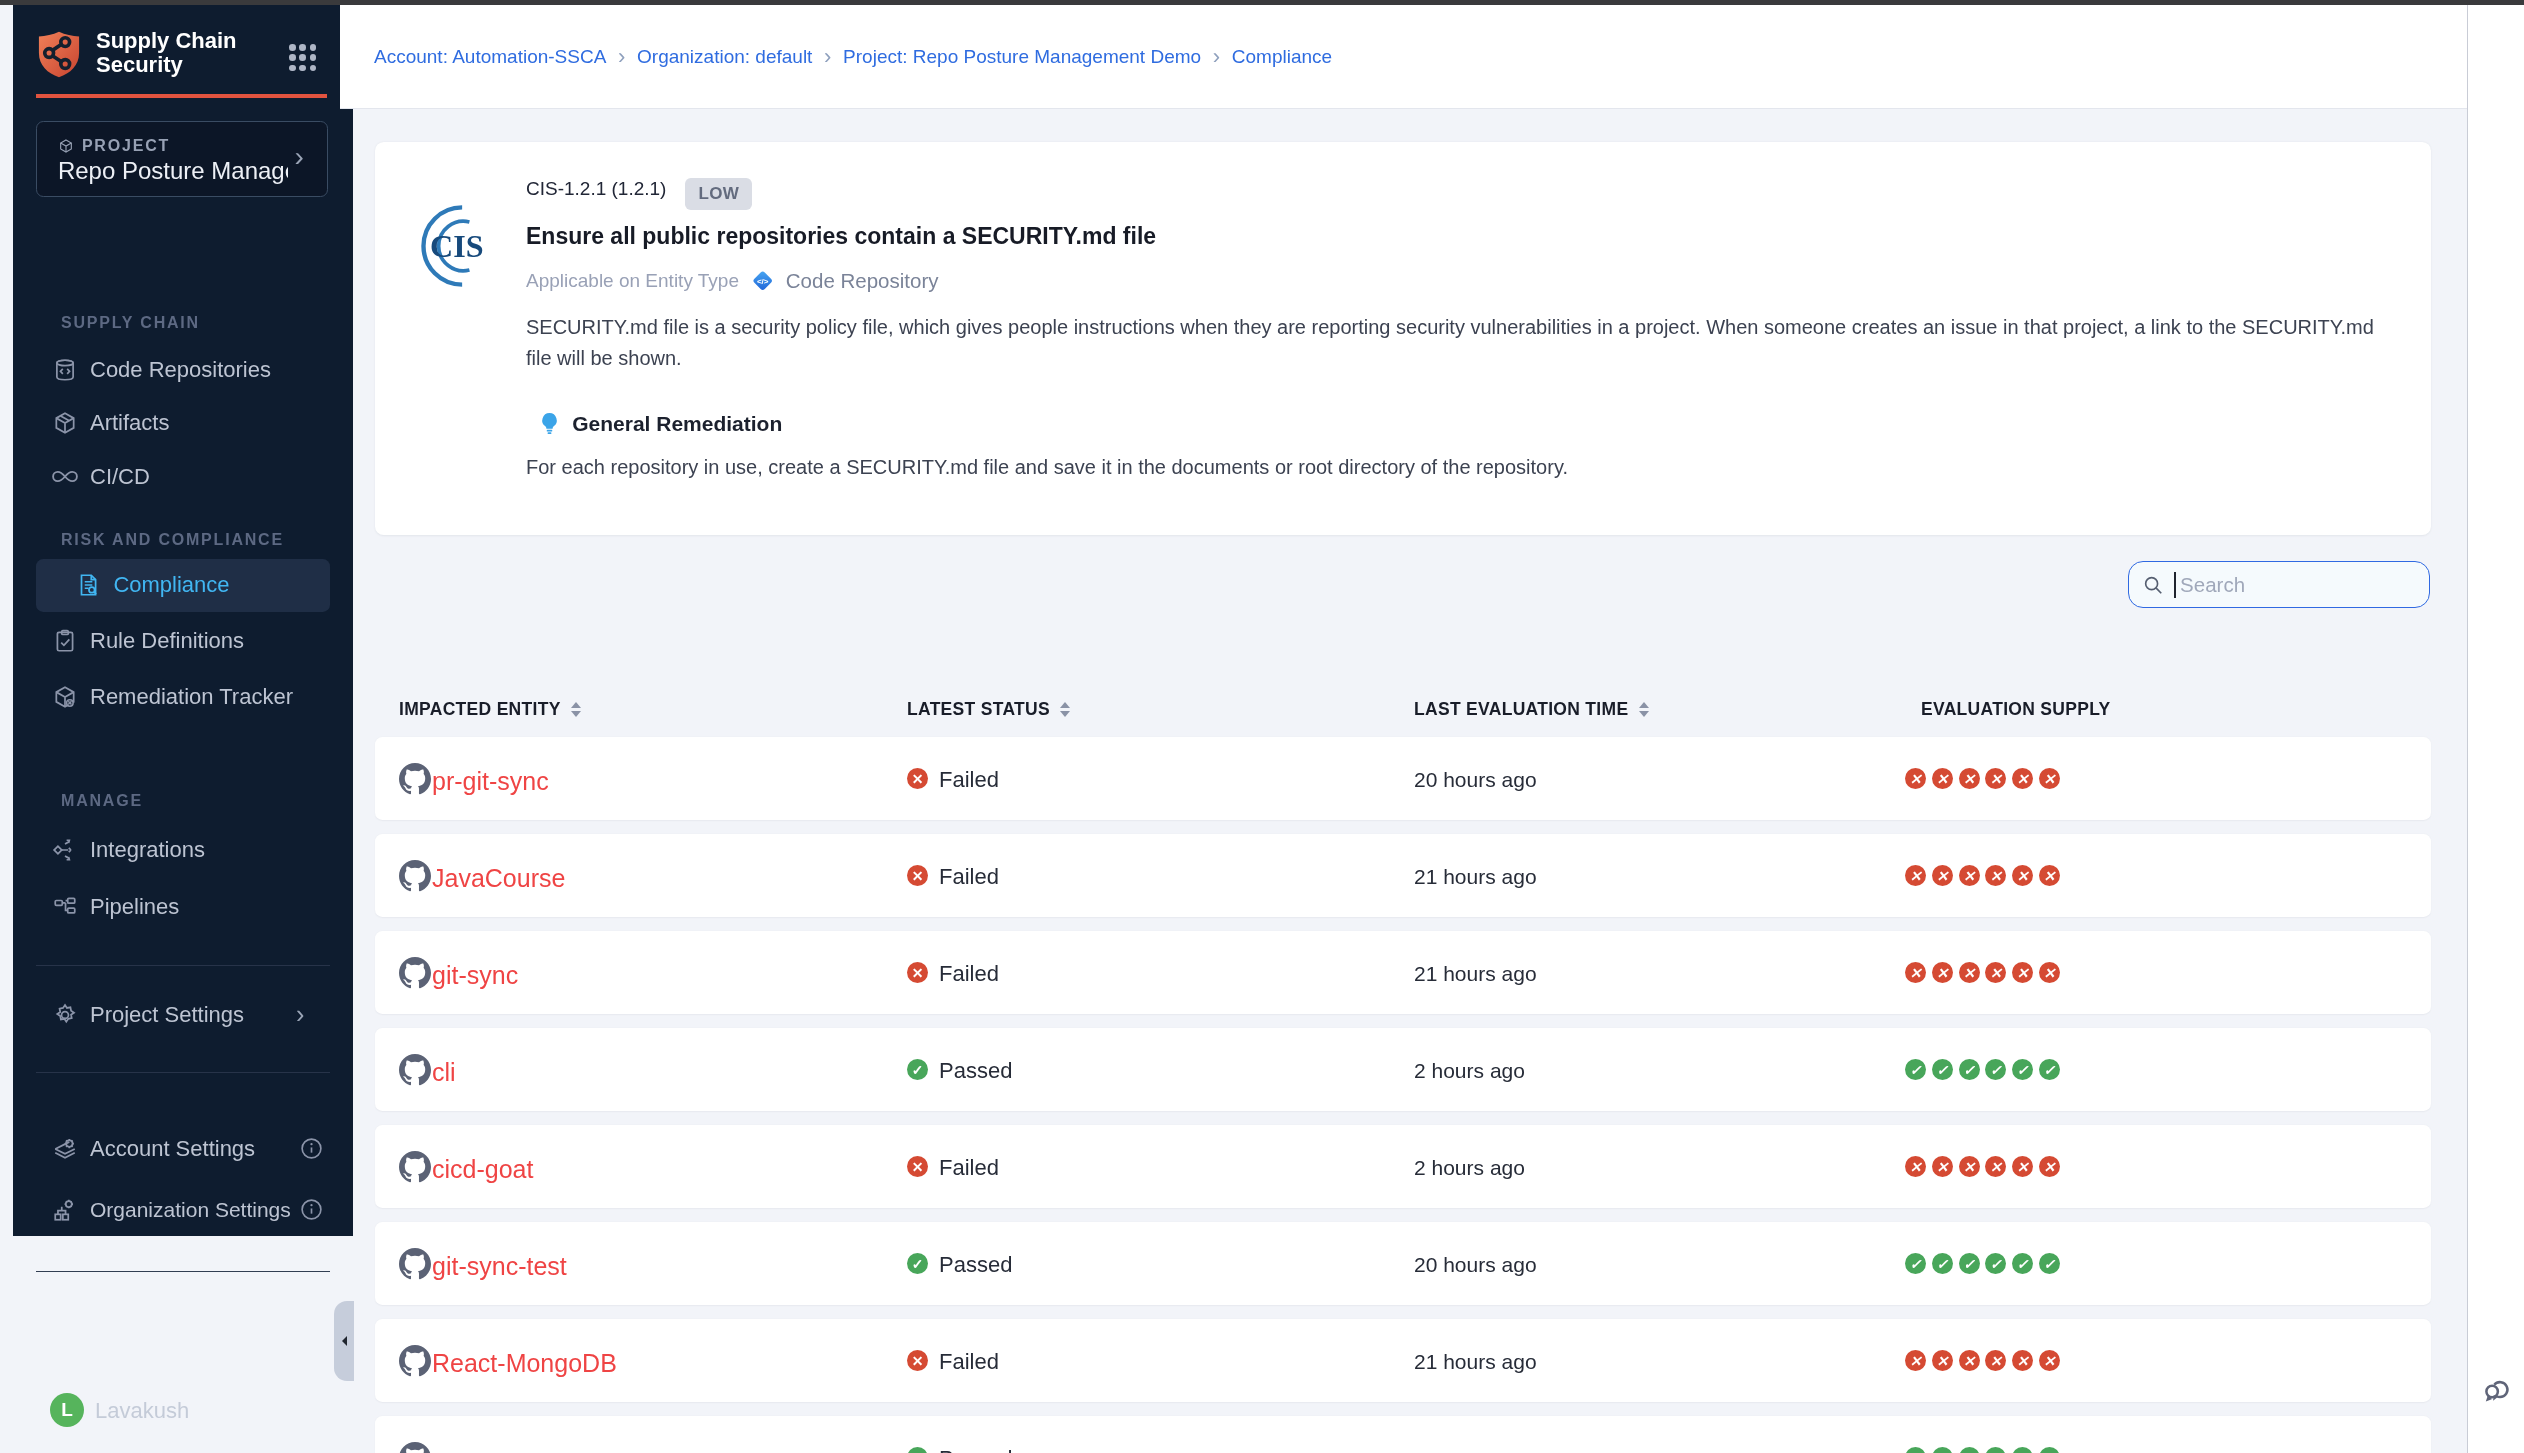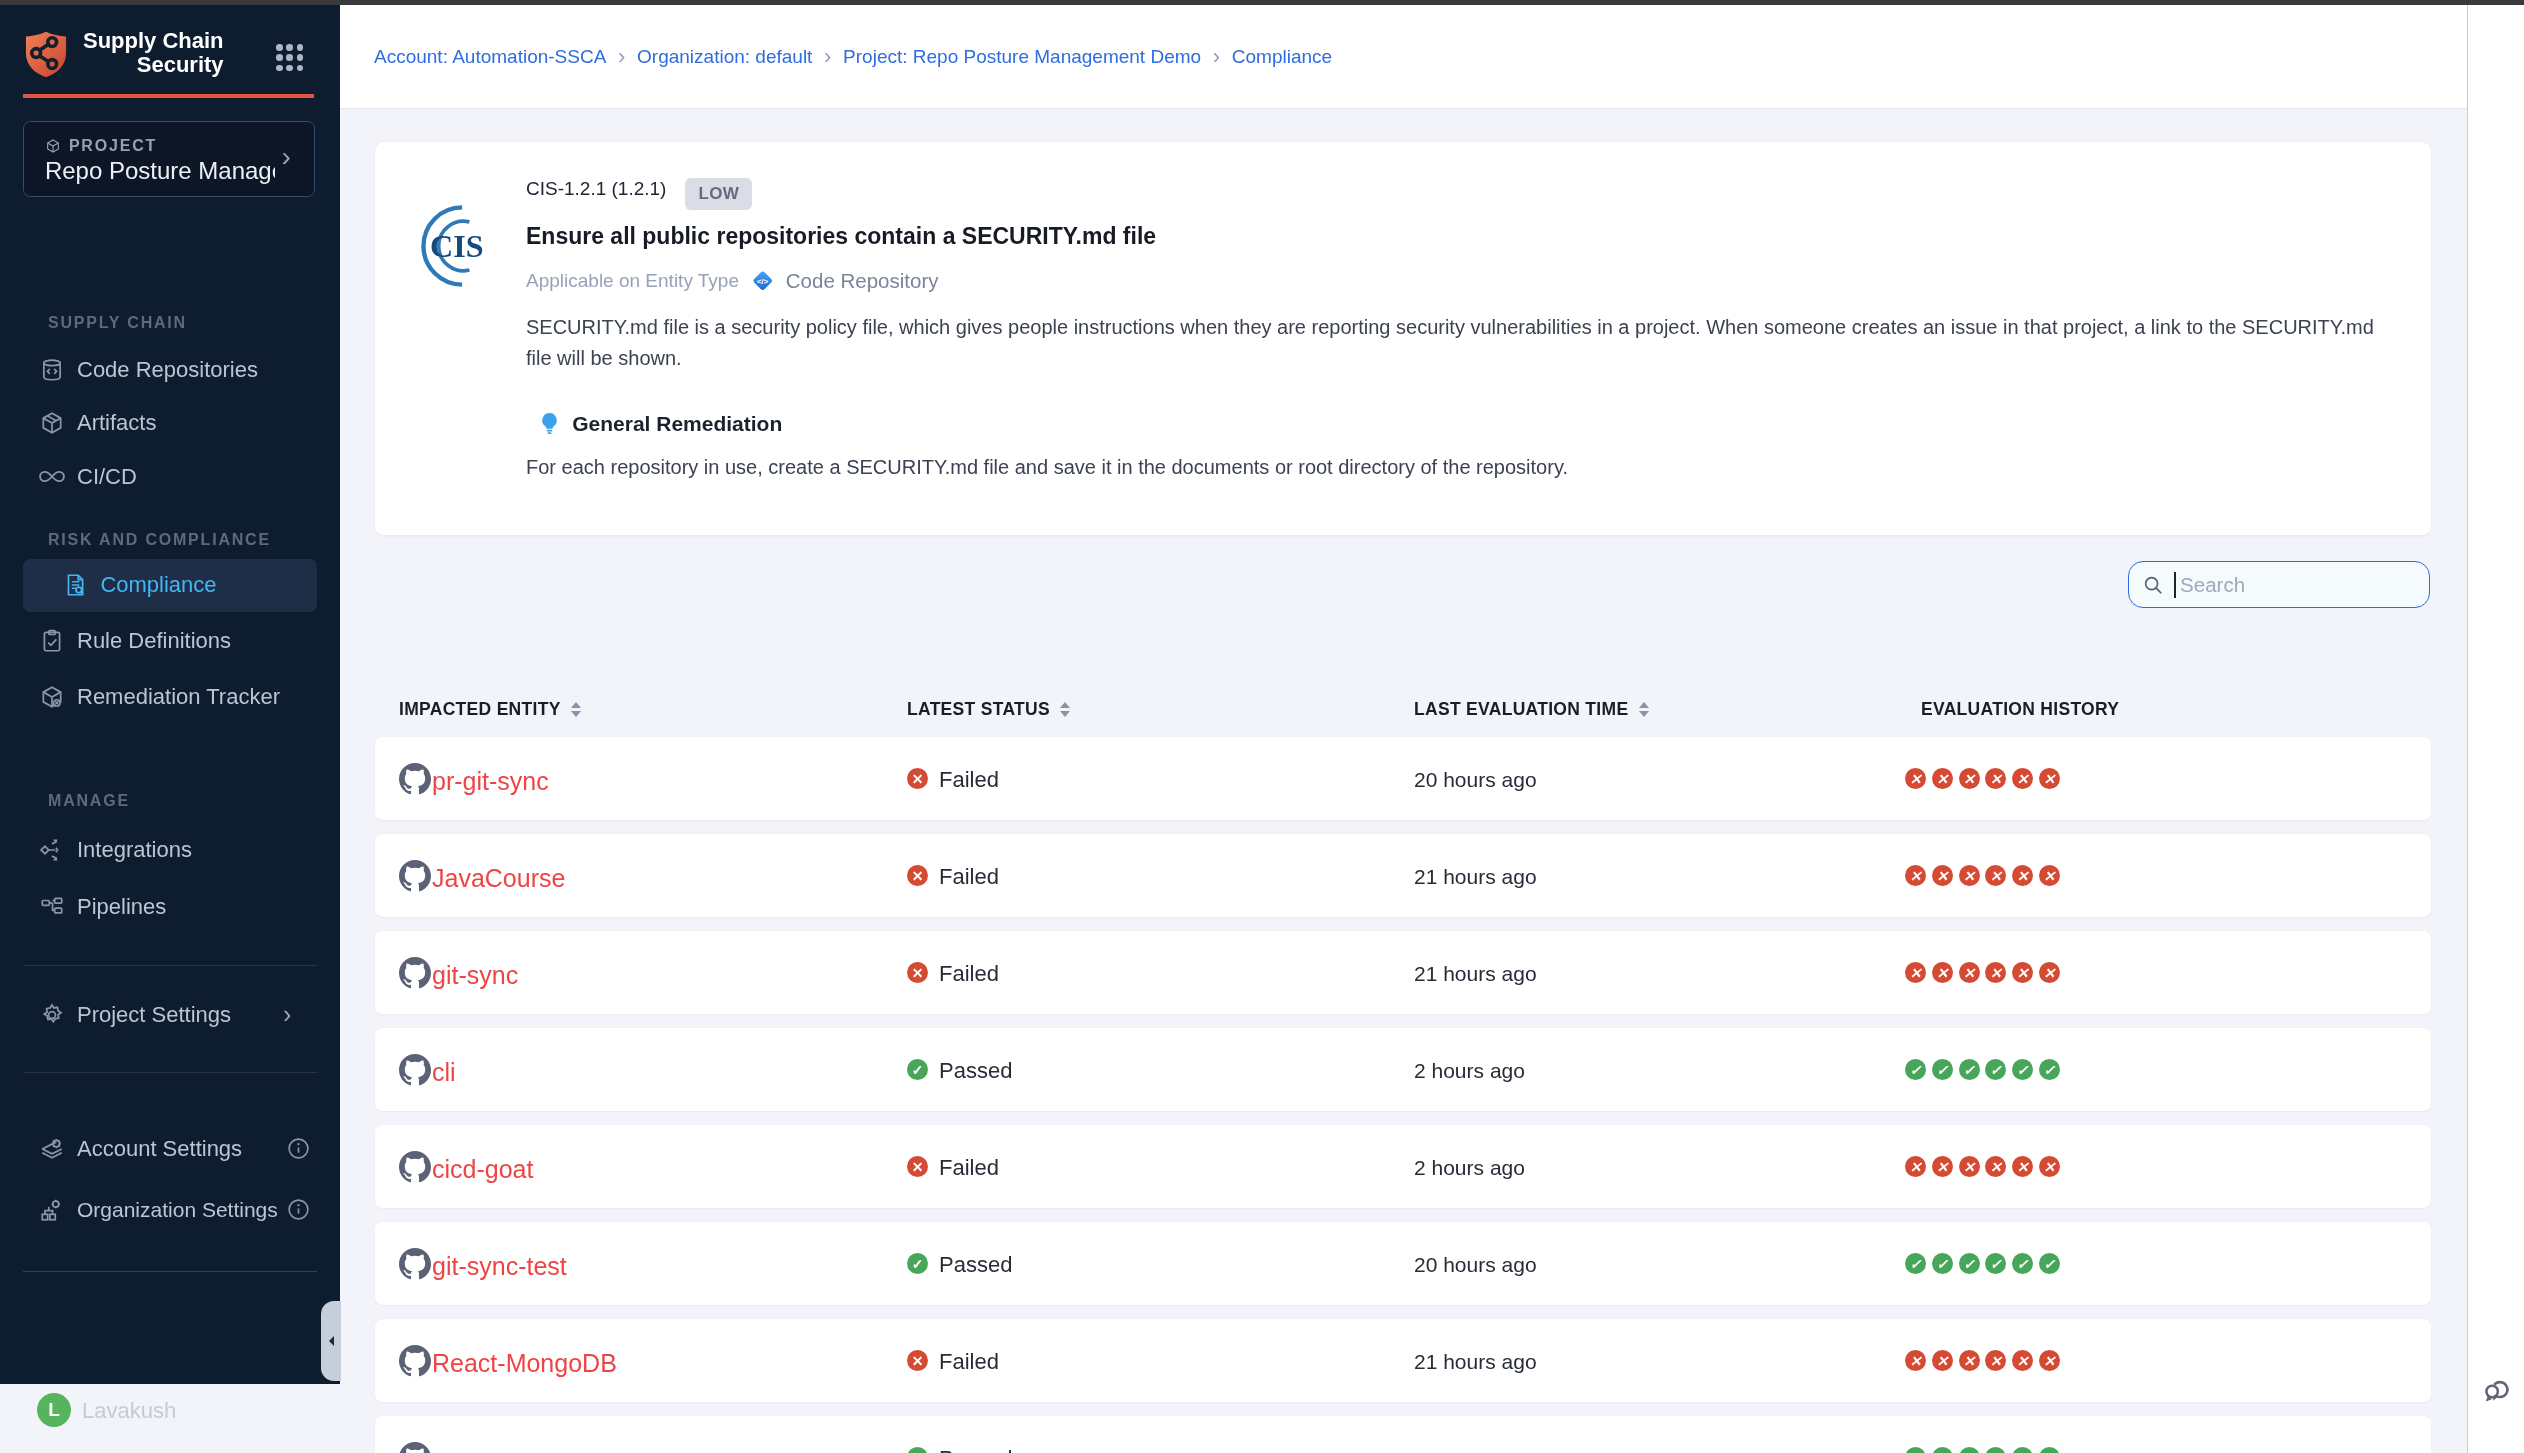--- a/index.html
+++ b/index.html
@@ -3,21 +3,21 @@
 <meta charset="utf-8">
 <style>
   * { margin:0; padding:0; box-sizing:border-box; }
   html,body { width:2525px; height:1454px; overflow:hidden; font-family:"Liberation Sans",sans-serif; background:#f2f4f9; }
   #app { position:absolute; inset:0; }
   .abs { position:absolute; }
 
   #topbar { left:0; top:0; width:2525px; height:5.1px; background:#3a3a3c; z-index:50; }
 
   
-  #sidebar { left:0; top:0; width:340px; height:1384px; background:#0e1c2f;text-align:right; }
+  #sidebar { left:13px; top:0; width:340px; height:1236px; background:#0e1c2f; }
   #brand-shield { left:23.4px; top:31px; }
   #brand-title { left:83px; top:29px; font-size:22px; font-weight:bold; color:#fff; line-height:24px; }
   #grid-icon { left:276px; top:44px; width:26px; height:26px; display:grid; grid-template-columns:repeat(3,1fr); gap:3.7px; }
   #grid-icon i { width:6.6px; height:6.6px; border-radius:50%; background:#aeb6c6; }
   #brand-line { left:23.4px; top:94px; width:291px; height:4.4px; background:#e1533f; }
 
   #project-card { left:23.4px; top:121px; width:292px; height:76px; border:0.7px solid #3a4c63; border-radius:7.3px; background:#0c1627; }
   #project-label-row { left:20.5px; top:15.3px; display:flex; align-items:center; gap:8px; }
   #project-label-row span { font-size:16px; letter-spacing:1.8px; color:#97a1b4; font-weight:bold; }
   #project-name { left:20.5px; top:35px; font-size:24px; color:#edf0f6; width:230px; white-space:nowrap; overflow:hidden; }
@@ -382,21 +382,21 @@
       </span>
   </div>
   <div class="th abs" style="left:1414px">
     <span>LAST EVALUATION TIME</span>
     <span class="sort">
         <i class="up"></i>
         <i class="dn"></i>
       </span>
   </div>
   <div class="th abs" style="left:1921px">
-    <span>EVALUATION HISTORY</span>
+    <span>EVALUATION SUPPLY</span>
   </div>
 
   <div id="rows" class="abs">
   <div class="row">
     <span class="gh">
       <svg width="32" height="32" viewBox="0 0 24 24">
             <path fill="#5b6275" d="M12 0C5.37 0 0 5.37 0 12c0 5.3 3.438 9.8 8.205 11.385.6.11.82-.26.82-.577 0-.285-.01-1.04-.015-2.04-3.338.724-4.042-1.61-4.042-1.61-.546-1.385-1.333-1.754-1.333-1.754-1.09-.745.082-.73.082-.73 1.205.085 1.84 1.237 1.84 1.237 1.07 1.834 2.807 1.304 3.492.997.108-.775.418-1.305.762-1.605-2.665-.3-5.466-1.332-5.466-5.93 0-1.31.468-2.38 1.235-3.22-.123-.303-.535-1.523.117-3.176 0 0 1.008-.322 3.3 1.23.957-.266 1.983-.399 3.003-.404 1.02.005 2.047.138 3.006.404 2.29-1.552 3.297-1.23 3.297-1.23.653 1.653.24 2.873.118 3.176.77.84 1.233 1.91 1.233 3.22 0 4.61-2.804 5.625-5.476 5.92.43.37.814 1.102.814 2.222 0 1.606-.015 2.898-.015 3.293 0 .32.216.694.825.576C20.565 21.795 24 17.295 24 12c0-6.63-5.37-12-12-12z"></path>
           </svg>
     </span>
     <span class="rname">pr-git-sync</span>

